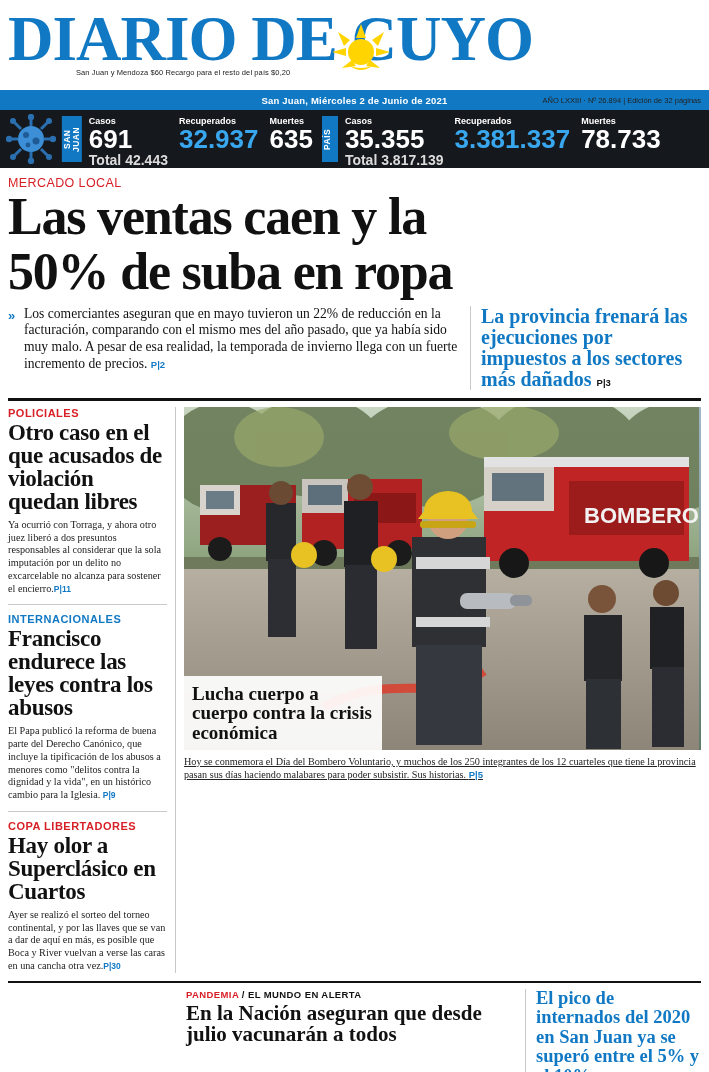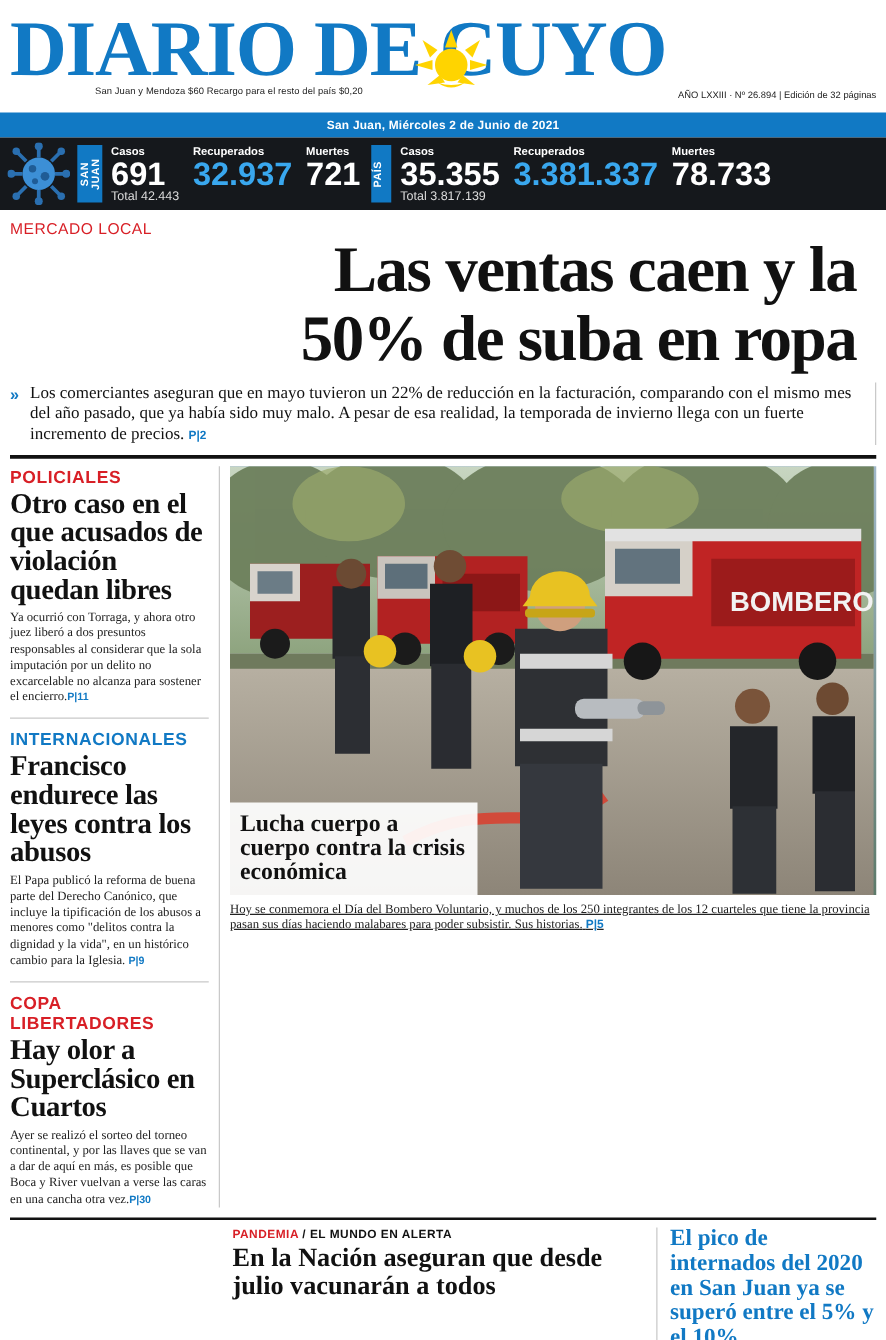--- a/index.html
+++ b/index.html
@@ -38,21 +38,21 @@
   }
   .masthead-legal {
     position: absolute;
     left: 76px; top: 68px;
     font-size: 7.5px;
     color: #222;
     letter-spacing: .1px;
   }
   .masthead-edition {
     position: absolute;
-    right: 8px; top: 71px;
+    right: 8px; top: 96px;
     font-size: 7.5px;
     color: #222;
     text-align: right;
   }
   .datebar {
     background: #1179c4;
     color: #fff;
     text-align: center;
     font-size: 9.5px;
     font-weight: bold;
@@ -96,40 +96,40 @@
     letter-spacing: .5px;
     padding: 3px 1px;
     margin: 6px 5px 6px 0;
     line-height: 1.05;
     flex: 0 0 16px;
   }
   .stat { padding: 6px 9px 0 2px; }
   .stat .lbl { font-size: 9px; font-weight: bold; color:#fff; }
   .stat .num { font-size: 26px; font-weight: bold; line-height: 1.05; color:#fff; }
   .stat .num.blue { color:#39a7ee; }
-  .stat .sub { font-size: 10px; color: #dcdcdc; margin-top:-1px; }
+  .stat .sub { font-size: 14px; color: #dcdcdc; margin-top:-1px;font-weight:bold; }
   .stat.nogap { padding-right: 4px; }
 
   
   .kicker-red {
     color: #d81f26;
     font-size: 12.5px;
     font-weight: normal;
     letter-spacing: .4px;
     padding: 8px 8px 2px;
   }
   .lead-head {
     font-family: "Liberation Serif", serif;
     font-weight: bold;
     font-size: 52px;
     line-height: .98;
     letter-spacing: -1.2px;
     color: #111;
-    text-align: right;
-    padding: 0 24px 4px;
+    text-align: left;
+    padding: 0 8px 4px;
   }
   .lead-under {
     display: flex;
     padding: 4px 8px 0;
     border-top: 0;
   }
   .lead-sum {
     flex: 1 1 auto;
     display: flex;
     padding-right: 10px;
@@ -176,21 +176,21 @@
     flex: 0 0 168px;
     padding-right: 8px;
     border-right: 1px solid #c9c9c9;
   }
   .col-right {
     flex: 1 1 auto;
     padding-left: 8px;
   }
   .sec-kicker {
     color: #d81f26;
-    font-size: 14px;
+    font-size: 11px;
     font-weight: bold;
     letter-spacing: .5px;
     margin-bottom: 2px;
   }
   .sec-kicker.blue { color: #1179c4; }
   .art-head {
     font-family: "Liberation Serif", serif;
     font-weight: bold;
     font-size: 23px;
     line-height: 1.0;
@@ -343,21 +343,21 @@
       <div class="lbl">Casos</div>
       <div class="num">691</div>
       <div class="sub">Total 42.443</div>
     </div>
     <div class="stat">
       <div class="lbl">Recuperados</div>
       <div class="num blue">32.937</div>
     </div>
     <div class="stat">
       <div class="lbl">Muertes</div>
-      <div class="num">721</div>
+      <div class="num">635</div>
     </div>
 
     <div class="vtag">PAÍS</div>
 
     <div class="stat">
       <div class="lbl">Casos</div>
       <div class="num">35.355</div>
       <div class="sub">Total 3.817.139</div>
     </div>
     <div class="stat">
@@ -374,20 +374,26 @@
   <div class="lead-head">Las ventas caen y la</div>
   <div class="lead-head">50% de suba en ropa</div>
 
   <div class="lead-under">
     <div class="lead-sum">
       <div class="chev">»</div>
       <p>
         <span>Los comerciantes aseguran que en mayo tuvieron un 22% de reducción en la facturación, comparando con el mismo mes del año pasado, que ya había sido muy malo. A pesar de esa realidad, la temporada de invierno llega con un fuerte incremento de precios.</span>
         <span class="pref">P|2</span>
       </p>
+    </div>
+    <div class="lead-side">
+      <h3>
+        <span>La provincia frenará las ejecuciones por impuestos a los sectores más dañados</span>
+        <span class="pref" style="color:#111">P|3</span>
+      </h3>
     </div>
   </div>
 
   <div class="rule-thick"></div>
 
   <div class="mid">
 
     <div class="col-left">
 
       <div>

